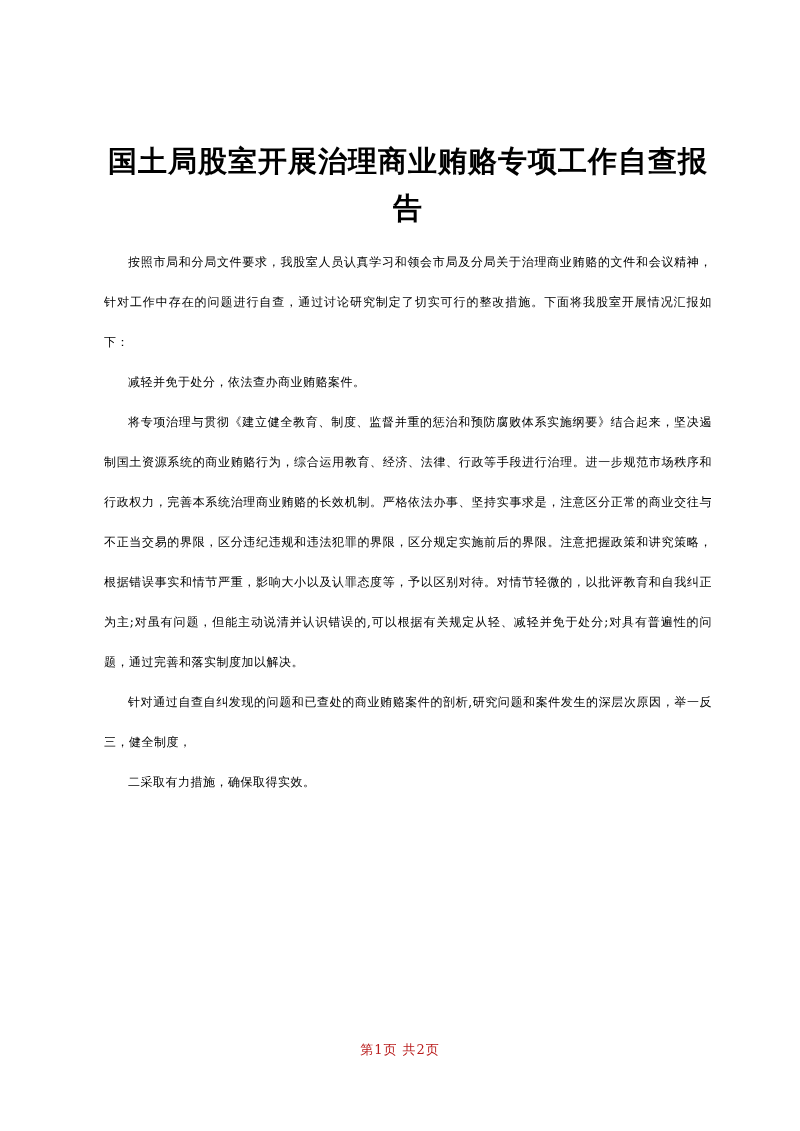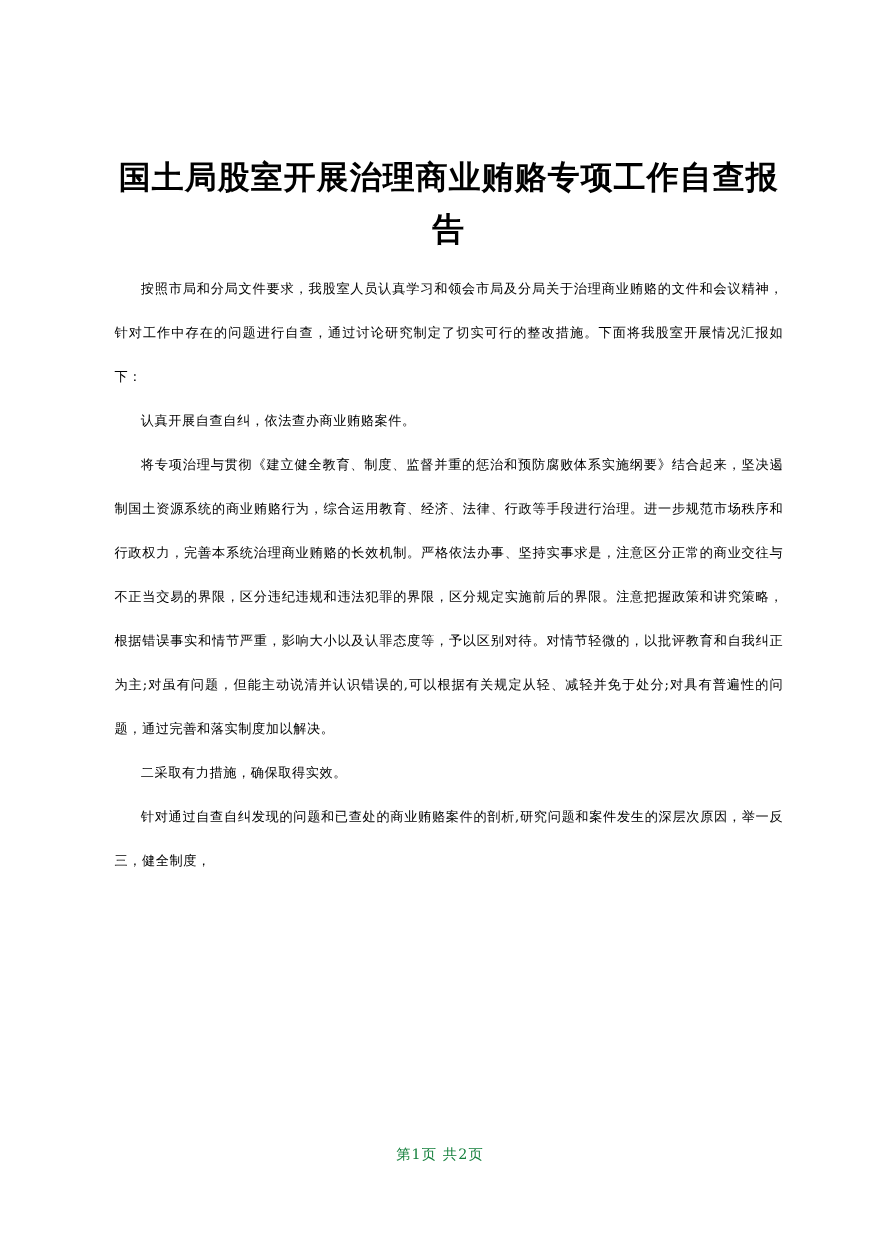--- a/index.html
+++ b/index.html
@@ -41,34 +41,34 @@
     letter-spacing: 0.5px;
     word-break: break-all;
   }
   .doc-footer {
     position: absolute;
     left: 0;
     bottom: 72px;
     width: 100%;
     text-align: center;
     font-size: 13px;
-    color: #15803d;
+    color: #b91c1c;
     letter-spacing: 1px;
   }
 </style>
 </head>
 <body>
 
 <div class="page">
 
   <h1 class="doc-title">国土局股室开展治理商业贿赂专项工作自查报告</h1>
 
   <div class="doc-body">
     <p>按照市局和分局文件要求，我股室人员认真学习和领会市局及分局关于治理商业贿赂的文件和会议精神，针对工作中存在的问题进行自查，通过讨论研究制定了切实可行的整改措施。下面将我股室开展情况汇报如下：</p>
-    <p>认真开展自查自纠，依法查办商业贿赂案件。</p>
+    <p>减轻并免于处分，依法查办商业贿赂案件。</p>
     <p>将专项治理与贯彻《建立健全教育、制度、监督并重的惩治和预防腐败体系实施纲要》结合起来，坚决遏制国土资源系统的商业贿赂行为，综合运用教育、经济、法律、行政等手段进行治理。进一步规范市场秩序和行政权力，完善本系统治理商业贿赂的长效机制。严格依法办事、坚持实事求是，注意区分正常的商业交往与不正当交易的界限，区分违纪违规和违法犯罪的界限，区分规定实施前后的界限。注意把握政策和讲究策略，根据错误事实和情节严重，影响大小以及认罪态度等，予以区别对待。对情节轻微的，以批评教育和自我纠正为主;对虽有问题，但能主动说清并认识错误的,可以根据有关规定从轻、减轻并免于处分;对具有普遍性的问题，通过完善和落实制度加以解决。</p>
+    <p>针对通过自查自纠发现的问题和已查处的商业贿赂案件的剖析,研究问题和案件发生的深层次原因，举一反三，健全制度，</p>
     <p>二采取有力措施，确保取得实效。</p>
-    <p>针对通过自查自纠发现的问题和已查处的商业贿赂案件的剖析,研究问题和案件发生的深层次原因，举一反三，健全制度，</p>
   </div>
 
   <div class="doc-footer">第1页 共2页</div>
 
 </div>
 
 </body></html>

